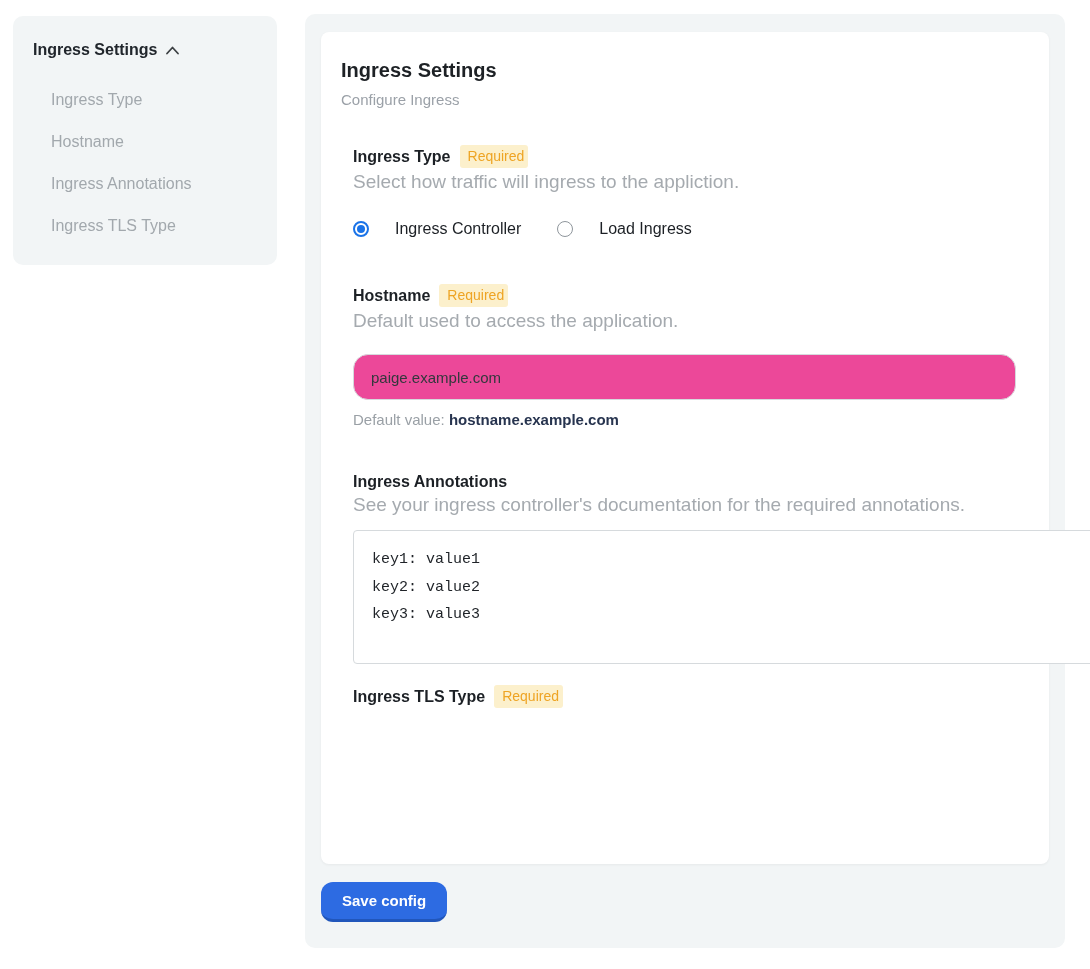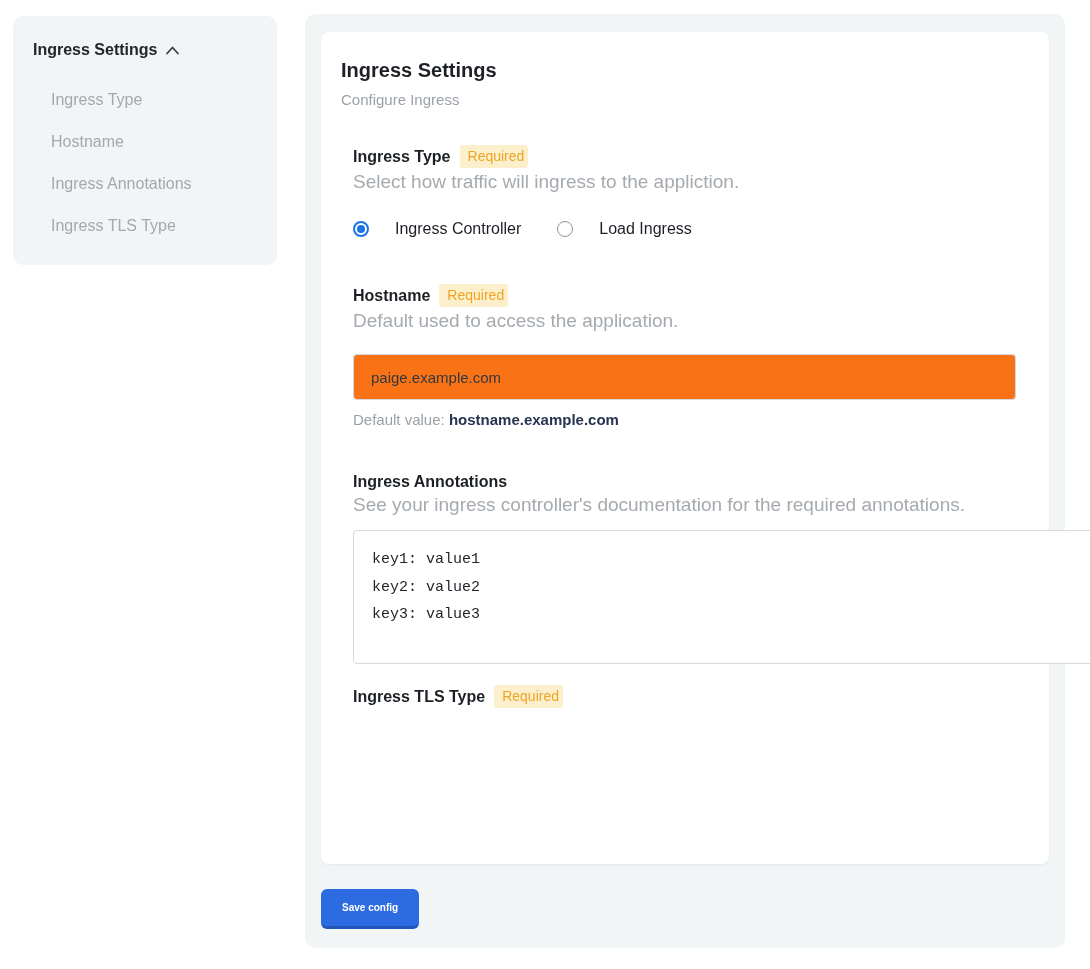--- a/index.html
+++ b/index.html
@@ -135,26 +135,26 @@
     background: #1a73e8;
   }
 
   .sec-hostname { margin-top: 44px; }
   .text-input {
     display: block;
     margin-top: 25px;
     width: 663px;
     height: 46px;
     border: 1px solid #d6dadd;
-    border-radius: 4px;
+    border-radius: 15px;
     padding: 0 17px;
     font-family: "Liberation Sans", "DejaVu Sans", sans-serif;
     font-size: 15px;
     color: #33383d;
-    background: #f97316;
+    background: #ec4899;
     outline: none;
   }
   .default-line {
     margin-top: 11px;
     font-size: 15px;
     line-height: 17px;
     color: #9aa0a6;
   }
   .default-line .default-strong {
     font-weight: 700;
@@ -179,31 +179,31 @@
     outline: none;
     overflow: auto;
   }
 
   .sec-tls { margin-top: 21px; }
   .radio-stack .radio-option { margin-top: 27px; }
   .radio-stack .radio-option + .radio-option { margin-top: 20px; }
 
   .save-btn {
     display: inline-block;
-    margin-top: 25px;
+    margin-top: 18px;
     height: 40px;
     padding: 0 21px;
     background: #2d6be2;
     color: #ffffff;
     font-family: "Liberation Sans", "DejaVu Sans", sans-serif;
-    font-size: 10px;
+    font-size: 15px;
     font-weight: 700;
     border: none;
     border-bottom: 3px solid #2156bb;
-    border-radius: 6px;
+    border-radius: 12px;
     cursor: pointer;
   }
 </style>
 </head>
 <body>
 
 <nav class="sidebar">
   <div class="sidebar-header">
     <span class="sidebar-title">Ingress Settings</span>
     <span class="chevron-icon">

